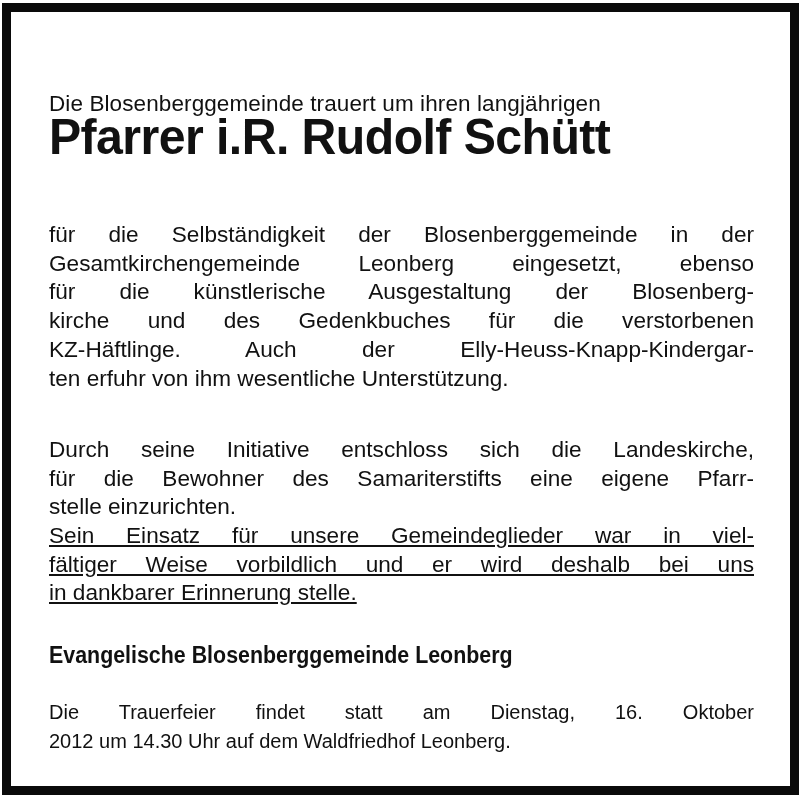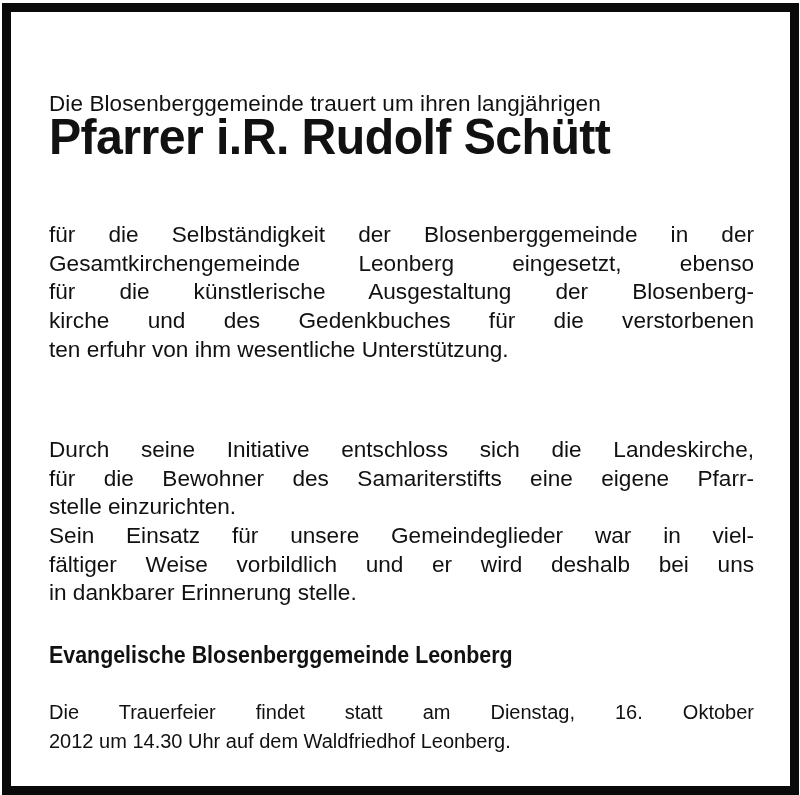--- a/index.html
+++ b/index.html
@@ -67,21 +67,21 @@
       display: block;
       text-align: justify;
       text-align-last: justify;
       white-space: nowrap;
     }
     .para .ln.last {
       text-align-last: left;
     }
     .p1 { top: 209px; }
     .p2 { top: 424px; }
-    .p3 { top: 510px; }
+    .p3 { top: 510px; text-decoration: underline; }
     .signature {
       position: absolute;
       top: 628px;
       left: 0;
       width: 705px;
       font-size: 23px;
       line-height: 30px;
       font-weight: bold;
       white-space: nowrap;
       transform-origin: left top;
@@ -112,20 +112,21 @@
 
     <div class="intro">Die Blosenberggemeinde trauert um ihren langjährigen</div>
 
     <div class="title">Pfarrer i.R. Rudolf Schütt</div>
 
     <div class="para p1">
       <span class="ln">für die Selbständigkeit der Blosenberggemeinde in der</span>
       <span class="ln">Gesamtkirchengemeinde Leonberg eingesetzt, ebenso</span>
       <span class="ln">für die künstlerische Ausgestaltung der Blosenberg-</span>
       <span class="ln">kirche und des Gedenkbuches für die verstorbenen</span>
+      <span class="ln">KZ-Häftlinge. Auch der Elly-Heuss-Knapp-Kindergar-</span>
       <span class="ln last">ten erfuhr von ihm wesentliche Unterstützung.</span>
     </div>
 
     <div class="para p2">
       <span class="ln">Durch seine Initiative entschloss sich die Landeskirche,</span>
       <span class="ln">für die Bewohner des Samariterstifts eine eigene Pfarr-</span>
       <span class="ln last">stelle einzurichten.</span>
     </div>
 
     <div class="para p3">

